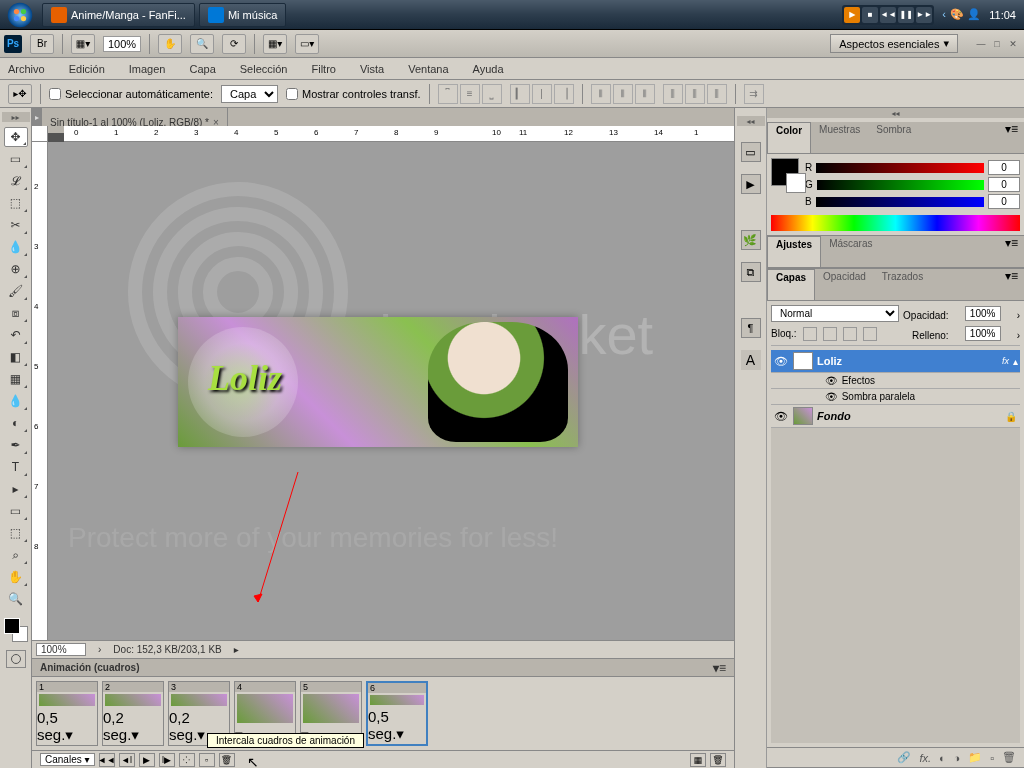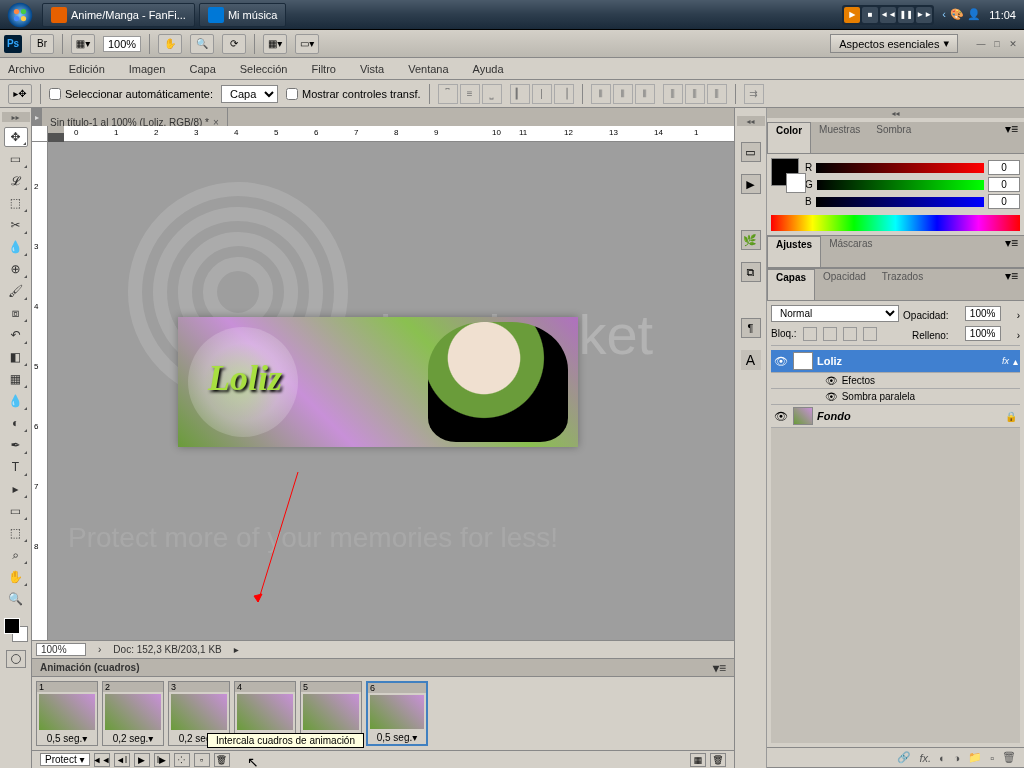--- a/index.html
+++ b/index.html
@@ -81,21 +81,21 @@
 
 
 .anim-panel { height: 110px; background: #d4d0c8; border-top: 1px solid #888; display: flex; flex-direction: column; }
 .anim-header { height: 18px; background: #b8b4ac; display: flex; align-items: center; font-size: 10px; font-weight: bold; color: #333; padding: 0 8px; border-bottom: 1px solid #888; }
 .anim-header .menu { margin-left: auto; font-size: 12px; }
 .anim-frames { flex: 1; display: flex; gap: 4px; padding: 4px; position: relative; }
 .frame { width: 62px; display: flex; flex-direction: column; border: 1px solid #888; background: #d4d0c8; position: relative; }
 .frame.selected { border: 2px solid #4080c0; }
 .frame-num { font-size: 9px; padding: 0 2px; background: #b8b4ac; }
 .frame-thumb { flex: 1; margin: 2px; background: linear-gradient(45deg, #6a9c3a, #c890d8); }
-.frame-delay { font-size: 10px; text-align: center; padding: 1px 0; }
+.frame-delay { font-size: 15px; text-align: left; padding: 1px 0; }
 .tooltip { position: absolute; left: 175px; top: 56px; background: #ffffe0; border: 1px solid #000; padding: 1px 8px; font-size: 10px; z-index: 10; }
 .anim-controls { height: 18px; display: flex; align-items: center; gap: 4px; padding: 0 8px; font-size: 10px; border-top: 1px solid #888; position: relative; }
 .loop-dd { font-size: 10px; border: 1px solid #888; background: #fff; padding: 0 4px; }
 .play-btn { width: 16px; height: 14px; border: 1px solid #888; background: #d4d0c8; display: flex; align-items: center; justify-content: center; font-size: 9px; }
 .cursor { position: absolute; left: 215px; bottom: -2px; font-size: 14px; z-index: 20; }
 
 
 .right-col { width: 290px; background: #d4d0c8; border-left: 1px solid #888; display: flex; }
 .right-dock { width: 32px; background: #d4d0c8; border-right: 1px solid #999; display: flex; flex-direction: column; align-items: center; padding-top: 8px; gap: 12px; }
 .dock-icon { width: 20px; height: 20px; border: 1px solid #888; background: #c4c0b8; display: flex; align-items: center; justify-content: center; font-size: 11px; cursor: pointer; }
@@ -392,21 +392,21 @@
               <div class="frame-delay"><span></span>▾</div>
             </div>
           <div class="frame selected">
               <div class="frame-num">6</div>
               <div class="frame-thumb"></div>
               <div class="frame-delay"><span>0,5 seg.</span>▾</div>
             </div>
           <div class="tooltip">Intercala cuadros de animación</div>
         </div>
         <div class="anim-controls">
-          <div class="loop-dd"><span>Protect</span> ▾</div>
+          <div class="loop-dd"><span>Canales</span> ▾</div>
           <div class="play-btn">◄◄</div>
           <div class="play-btn">◄l</div>
           <div class="play-btn">▶</div>
           <div class="play-btn">l▶</div>
           <div class="play-btn">⁘</div>
           <div class="play-btn">▫</div>
           <div class="play-btn">🗑</div>
           <span class="cursor">↖</span>
           <div style="margin-left:auto;display:flex;gap:4px;">
             <div class="play-btn">▦</div>

